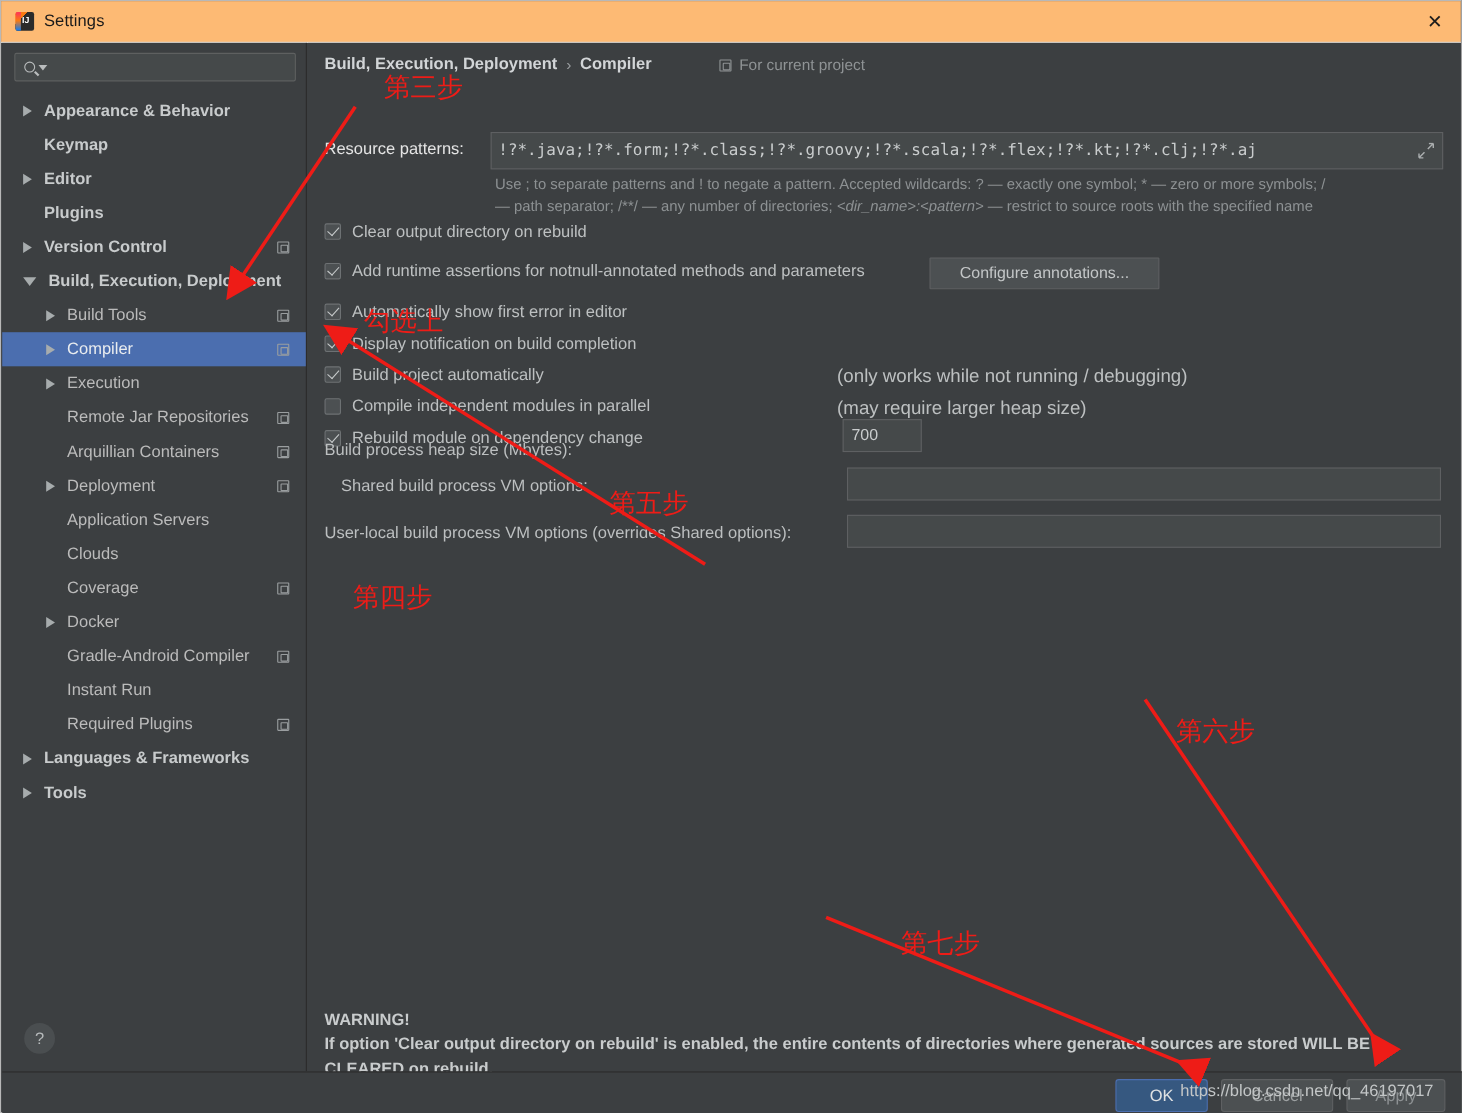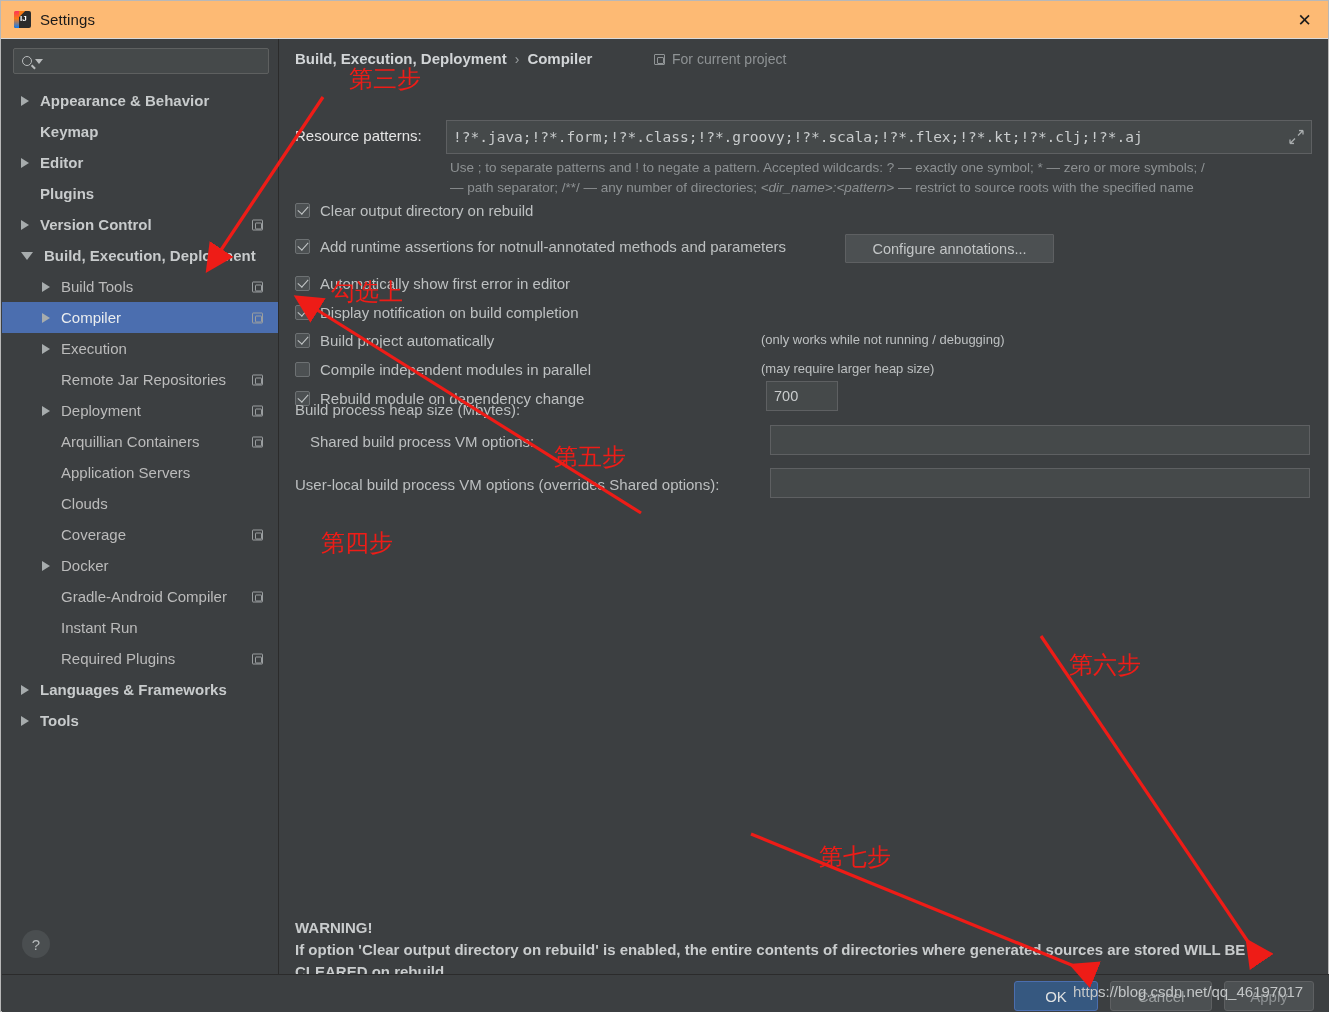--- a/index.html
+++ b/index.html
@@ -185,21 +185,21 @@
   }
   .cb.checked::after {
     content: ""; position: absolute;
     left: 4px; top: 0px; width: 5px; height: 9px;
     border: solid #c6c9ca; border-width: 0 1.9px 1.9px 0;
     transform: rotate(42deg);
   }
   .cb-label { font-size: 15px; color: #bdc0c1; white-space: nowrap; }
   .note {
     position: absolute; left: 481px;
-    font-size: 13px; color: #bdc0c1; white-space: nowrap;
+    font-size: 17px; color: #bdc0c1; white-space: nowrap;
   }
   .btn-configure {
     position: absolute; left: 565px; top: 195px;
     width: 209px; height: 29px;
     background: #4c5052; border: 1px solid #5e6062; border-radius: 1px;
     font-size: 14.5px; color: #c3c6c7; cursor: pointer;
     display: flex; align-items: center; justify-content: center;
   }
 
   .flabel {
@@ -323,27 +323,27 @@
         <div class="tree-row lvl1">
           <div class="arrow"></div>
           <div class="tree-label">Execution</div>
         </div>
         <div class="tree-row lvl1">
           <div class="arrow hidden"></div>
           <div class="tree-label">Remote Jar Repositories</div>
           <div class="proj-badge"></div>
         </div>
         <div class="tree-row lvl1">
+          <div class="arrow hidden"></div>
+          <div class="tree-label">Arquillian Containers</div>
+          <div class="proj-badge"></div>
+        </div>
+        <div class="tree-row lvl1">
           <div class="arrow"></div>
           <div class="tree-label">Deployment</div>
-          <div class="proj-badge"></div>
-        </div>
-        <div class="tree-row lvl1">
-          <div class="arrow hidden"></div>
-          <div class="tree-label">Arquillian Containers</div>
           <div class="proj-badge"></div>
         </div>
         <div class="tree-row lvl1">
           <div class="arrow hidden"></div>
           <div class="tree-label">Application Servers</div>
         </div>
         <div class="tree-row lvl1">
           <div class="arrow hidden"></div>
           <div class="tree-label">Clouds</div>
         </div>

